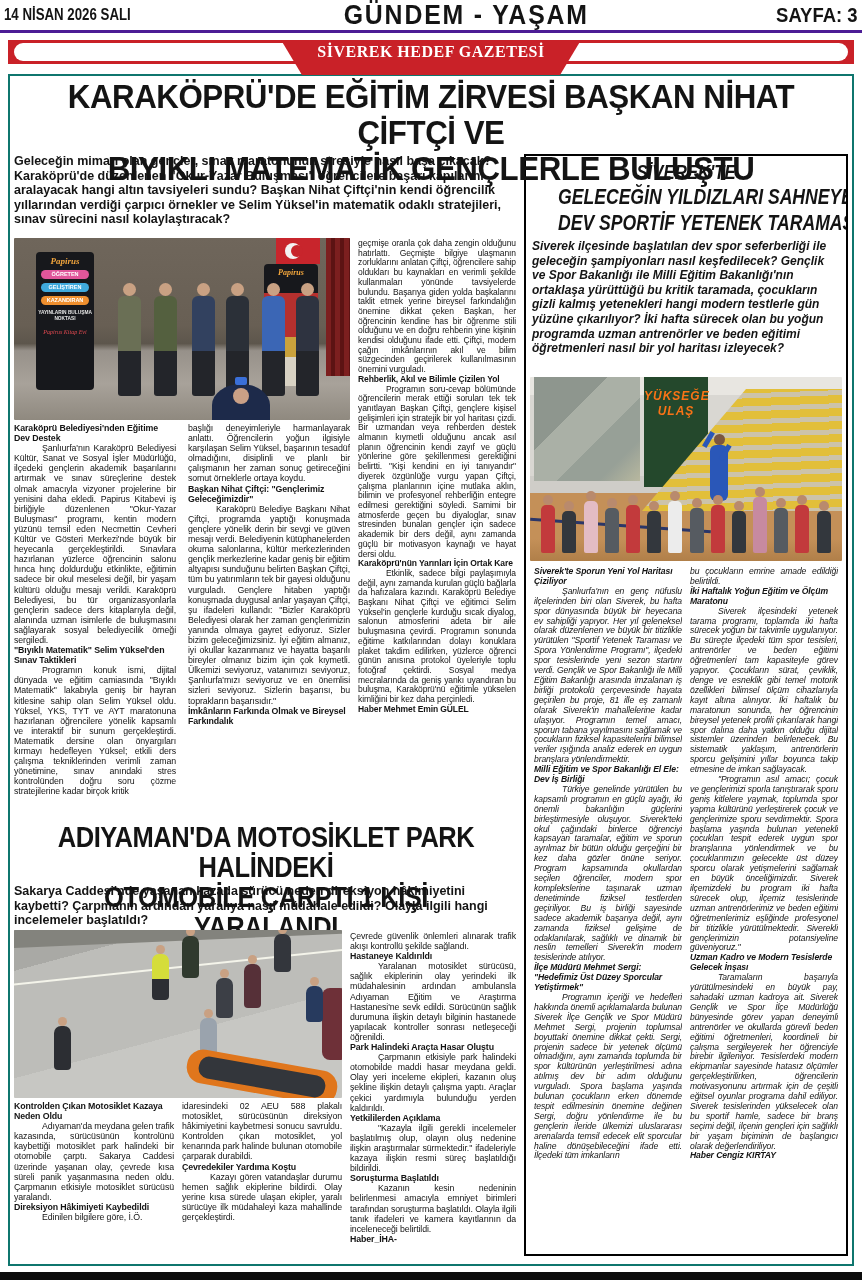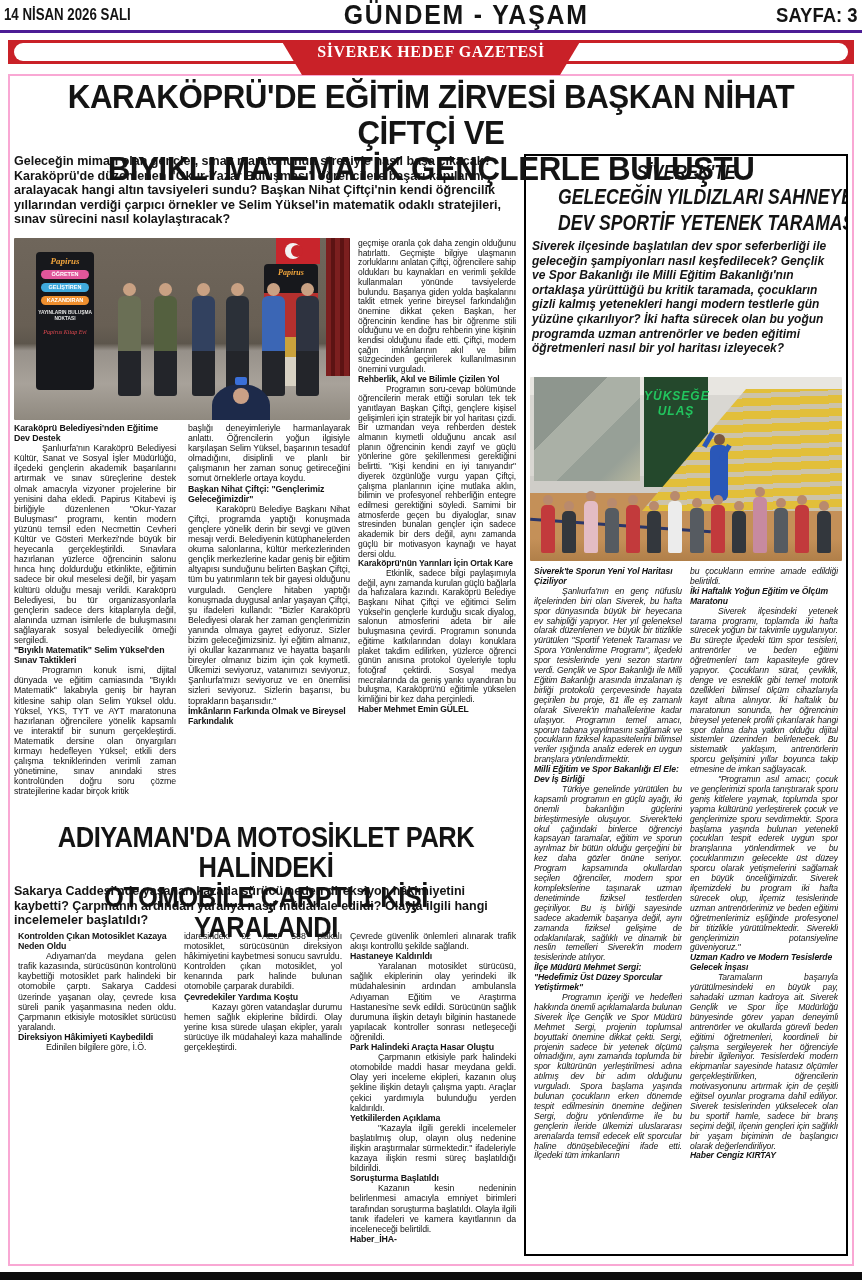--- a/index.html
+++ b/index.html
@@ -15,21 +15,21 @@
 
   
   .masthead{position:absolute;top:40px;left:8px;right:8px;height:24px;background:#c92128;z-index:2;}
   .mast-pill{position:absolute;left:6px;right:6px;top:3px;bottom:3px;background:#fff;border-radius:9px;}
   .mast-center{position:absolute;left:50%;top:0;transform:translateX(-50%);width:300px;height:35px;background:#c92128;
                clip-path:polygon(0 0,100% 0,93% 100%,7% 100%);text-align:center;z-index:3;}
   .mast-title{font-family:"Liberation Serif",serif;font-weight:bold;font-size:16px;color:#fff;
               line-height:23px;letter-spacing:.5px;white-space:nowrap;}
 
   
-  .frame{position:absolute;top:74px;left:8px;right:8px;bottom:14px;border:2px solid #f9a8d4;
+  .frame{position:absolute;top:74px;left:8px;right:8px;bottom:14px;border:2px solid #0f766e;
          display:flex;flex-direction:column;box-sizing:border-box;padding:0 2px;}
   .bottom-bar{position:absolute;left:0;right:0;bottom:0;height:8px;background:#0c0c0c;}
 
   
   .hl{font-weight:800;text-align:center;letter-spacing:-.5px;}
   .a1-headline{font-size:34px;line-height:36px;height:74px;padding-top:2px;transform:scaleX(.92);transform-origin:center;}
   .a2-headline{font-size:29px;line-height:30px;height:60px;transform:scaleX(.88);transform-origin:center;}
 
   .content-row{flex:1;display:flex;min-height:0;}
   .left-region{width:508px;display:flex;flex-direction:column;}
@@ -38,21 +38,21 @@
   .lede{font-weight:bold;font-size:12.5px;line-height:14.6px;text-align:left;overflow:hidden;padding:2px 2px 0;}
   .a1-lede{height:82px;}
   .a2-lede{height:44px;}
 
   
   .a1-row{height:586px;display:flex;}
   .a1-left{width:340px;display:flex;flex-direction:column;}
   .a1-cols{flex:1;display:flex;gap:12px;padding:3px 2px 0;min-height:0;}
   .a1-col3{width:158px;margin-left:6px;padding-top:3px;overflow:hidden;font-size:8.5px;line-height:9.7px;}
   .a2-row{flex:1;display:flex;min-height:0;}
-  .a2-left{width:332px;display:flex;flex-direction:row;}
+  .a2-left{width:332px;display:flex;flex-direction:column;}
   .a2-cols{flex:1;display:flex;gap:8px;padding:3px 2px 0;min-height:0;}
   .a2-col3{width:166px;margin-left:6px;padding-top:3px;overflow:hidden;}
 
   .col{flex:1;overflow:hidden;}
   .col,.a2-col3{font-size:8.8px;line-height:10.1px;letter-spacing:-.1px;}
   .a1-col3{letter-spacing:-.1px;}
   p{margin:0;text-align:justify;}
   .sub{font-weight:bold;text-align:left;}
   .ind{text-indent:28px;}
   .by{font-weight:bold;text-align:left;}
@@ -92,21 +92,21 @@
   .fg::before{content:"";position:absolute;top:-13px;left:5px;width:13px;height:13px;border-radius:50%;background:#c9a183;}
   .p1-photographer{position:absolute;bottom:-6px;left:198px;width:58px;height:42px;border-radius:50% 50% 0 0;background:#1d2a4a;}
   .p1-photographer::before{content:"";position:absolute;top:4px;left:21px;width:16px;height:16px;border-radius:50%;background:#caa086;}
   .p1-photographer::after{content:"";position:absolute;top:-7px;left:23px;width:12px;height:8px;background:#3a6fd8;border-radius:2px;}
 
   
   .photo2{height:184px;margin:2px 4px;
           background:linear-gradient(180deg,#e8e6e1 0 10%,#d9d7d2 10% 54%,#cfcdc8 54% 63%,#c49058 63% 88%,#b07f49 100%);}
   .p2-poster{position:absolute;left:4px;top:0;width:106px;height:104px;
              background:linear-gradient(135deg,#8e968e 0 35%,#aab0a6 35% 60%,#97a097 60% 80%,#b8b89f 100%);}
-  .p2-banner{position:absolute;left:114px;top:0;width:64px;height:110px;background:#24482c;color:#22c55e;
+  .p2-banner{position:absolute;left:114px;top:0;width:64px;height:110px;background:#24482c;color:#f97316;
              font-weight:800;font-size:12px;line-height:15px;text-align:center;padding-top:12px;box-sizing:border-box;
              white-space:pre-line;letter-spacing:1px;}
   .p2-seats{position:absolute;right:0;top:12px;width:200px;height:122px;
             background:repeating-linear-gradient(178deg,#e2bf3a 0 8px,#ccc3aa 8px 13px);
             clip-path:polygon(0 100%,52% 0,100% 0,100% 100%);}
   .p2-line{position:absolute;left:0;bottom:34px;width:58%;height:3px;background:#2b3668;transform:rotate(4deg);}
   .p2-kids{position:absolute;left:0;right:0;bottom:8px;height:66px;display:flex;justify-content:space-evenly;
            align-items:flex-end;padding:0 4px;}
   .p2-kids i{position:relative;width:14px;height:48px;border-radius:5px 5px 2px 2px;background:#c23a3c;}
   .p2-kids i::before{content:"";position:absolute;top:-10px;left:2px;width:10px;height:10px;border-radius:50%;background:#b98a6d;}

